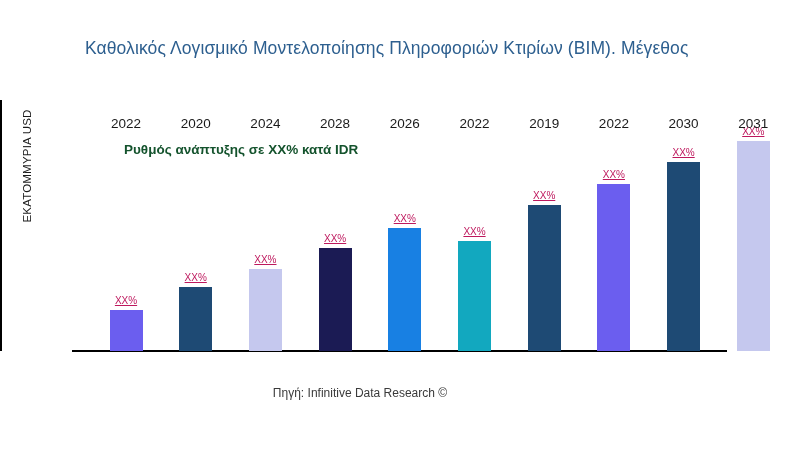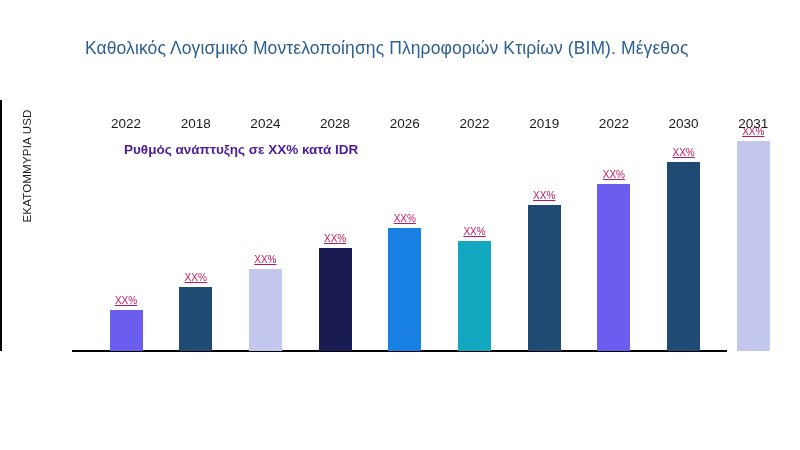--- a/index.html
+++ b/index.html
@@ -106,21 +106,21 @@
     color: #1a1a1a;
     margin-top: 8px;
   }
 
   
   #growth-annotation {
     position: absolute;
     left: 124px;
     top: 142px;
     font-size: 13.5px;
-    color: #4c1d95;
+    color: #14532d;
     font-weight: bold;
     white-space: nowrap;
   }
 
   
   #source-note {
     position: absolute;
     left: 0;
     top: 386px;
     width: 720px;
@@ -145,21 +145,21 @@
 
   <div id="plot-area">
       <div class="bar-group" style="left: 37.5px; width: 33px; height: 251px;">
         <div class="bar-rect" style="height: 41.0727px; background: rgb(107, 94, 239);"></div>
         <div class="bar-value-label" style="bottom: 45.0727px;">XX%</div>
         <div class="tick-label">2022</div>
       </div>
       <div class="bar-group" style="left: 107.2px; width: 33px; height: 251px;">
         <div class="bar-rect" style="height: 63.8909px; background: rgb(30, 74, 116);"></div>
         <div class="bar-value-label" style="bottom: 67.8909px;">XX%</div>
-        <div class="tick-label">2018</div>
+        <div class="tick-label">2020</div>
       </div>
       <div class="bar-group" style="left: 176.9px; width: 33px; height: 251px;">
         <div class="bar-rect" style="height: 82.1455px; background: rgb(197, 200, 238);"></div>
         <div class="bar-value-label" style="bottom: 86.1455px;">XX%</div>
         <div class="tick-label">2024</div>
       </div>
       <div class="bar-group" style="left: 246.6px; width: 33px; height: 251px;">
         <div class="bar-rect" style="height: 102.682px; background: rgb(27, 27, 84);"></div>
         <div class="bar-value-label" style="bottom: 106.682px;">XX%</div>
         <div class="tick-label">2028</div>
@@ -189,14 +189,15 @@
         <div class="bar-value-label" style="bottom: 193.391px;">XX%</div>
         <div class="tick-label">2030</div>
       </div>
       <div class="bar-group" style="left: 664.8px; width: 33px; height: 251px;">
         <div class="bar-rect" style="height: 209.927px; background: rgb(197, 200, 238);"></div>
         <div class="bar-value-label" style="bottom: 213.927px;">XX%</div>
         <div class="tick-label">2031</div>
       </div>
     </div>
 
+  <div id="source-note">Πηγή: Infinitive Data Research ©</div>
 
 </div>
 
 </body></html>

